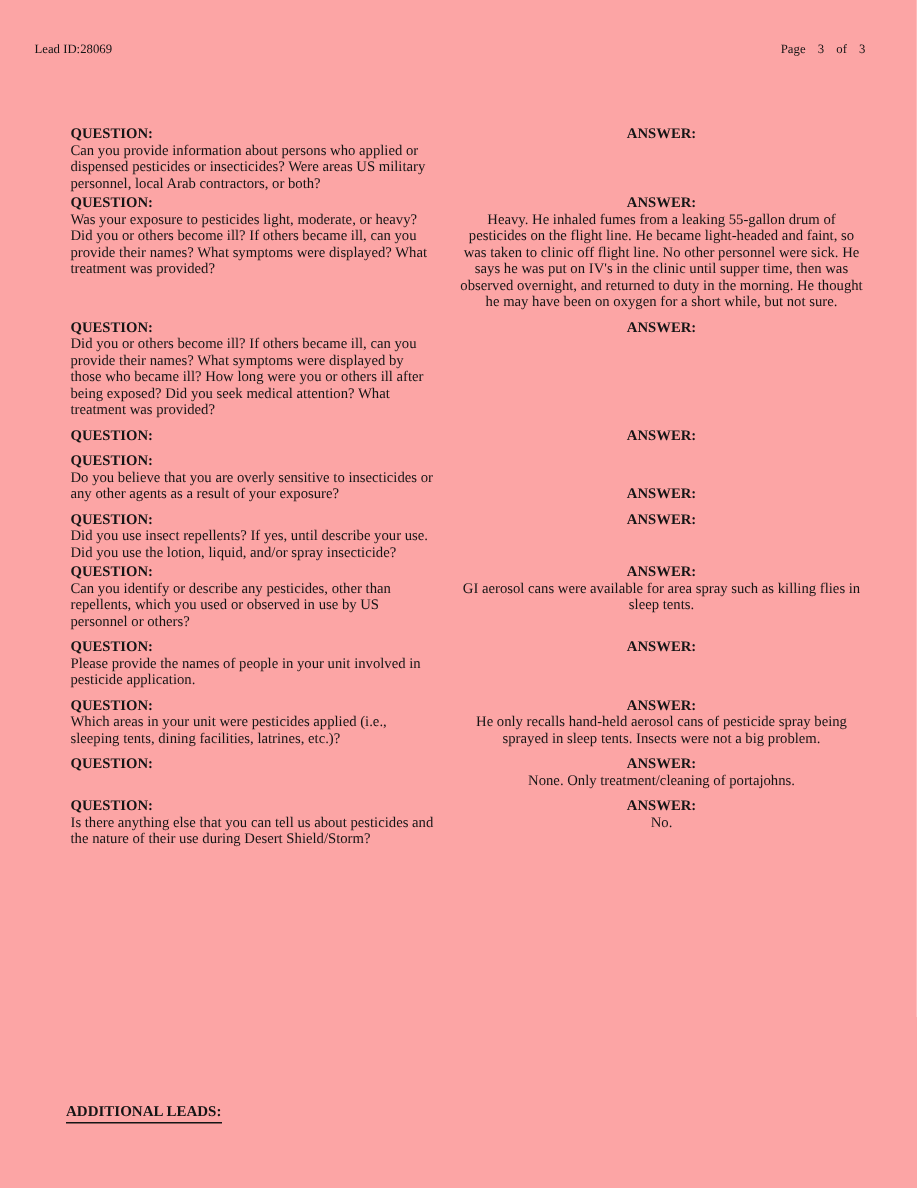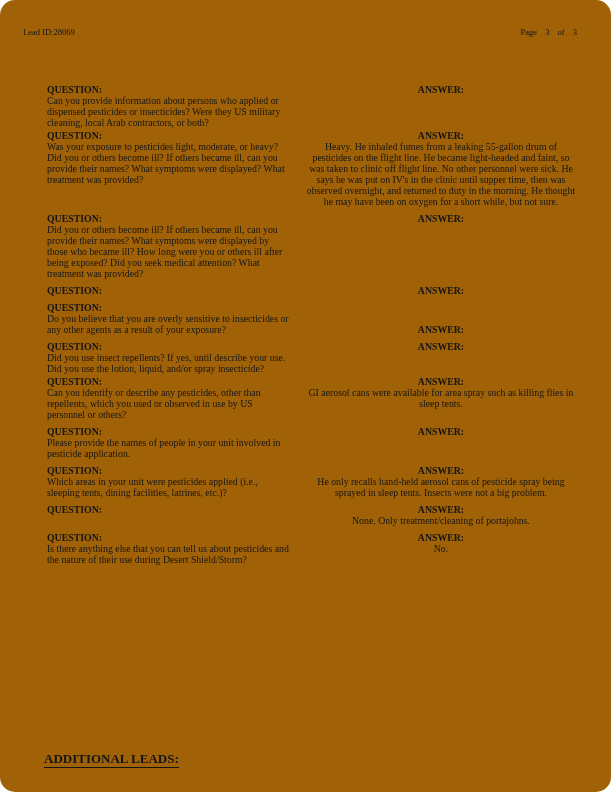--- a/index.html
+++ b/index.html
@@ -6,23 +6,22 @@
   html, body { width: 611px; height: 792px; }
   body {
     background: #ffffff;
     font-family: "Liberation Serif", serif;
     color: #151515;
   }
   .page {
     position: relative;
     width: 611px;
     height: 792px;
-    background: #a16207;
+    background: #fca5a5;
     overflow: hidden;
-    border-radius: 15px;
   }
   .page-header {
     position: absolute;
     top: 27px;
     left: 23px;
     right: 34px;
     display: flex;
     justify-content: space-between;
     font-size: 8.5px;
     line-height: 11px;
@@ -58,23 +57,23 @@
     font-weight: bold;
     font-size: 9.8px;
     line-height: 11px;
   }
   .qa-text {
     font-size: 9.8px;
     line-height: 11px;
   }
   .page-footer {
     position: absolute;
-    top: 753px;
+    top: 736px;
     left: 44px;
-    font-size: 13px;
+    font-size: 10px;
     line-height: 12px;
     font-weight: bold;
   }
   .additional-leads {
     border-bottom: 1px solid #151515;
     padding-bottom: 1px;
   }
 </style>
 </head>
 <body>
@@ -83,21 +82,21 @@
 
   <div class="page-header">
     <span class="lead-id">Lead ID:28069</span>
     <span class="page-number">Page 3 of 3</span>
   </div>
 
   <div class="qa-list">
     <div class="qa-row">
       <div class="q-cell">
         <div class="qa-label">QUESTION:</div>
-        <div class="qa-text">Can you provide information about persons who applied or dispensed pesticides or insecticides? Were they US military cleaning, local Arab contractors, or both?</div>
+        <div class="qa-text">Can you provide information about persons who applied or dispensed pesticides or insecticides? Were areas US military personnel, local Arab contractors, or both?</div>
       </div>
       <div class="a-cell">
         <div class="qa-label">ANSWER:</div>
         <div class="qa-text"></div>
       </div>
     </div>
 
     <div class="qa-row">
       <div class="q-cell">
         <div class="qa-label">QUESTION:</div>

